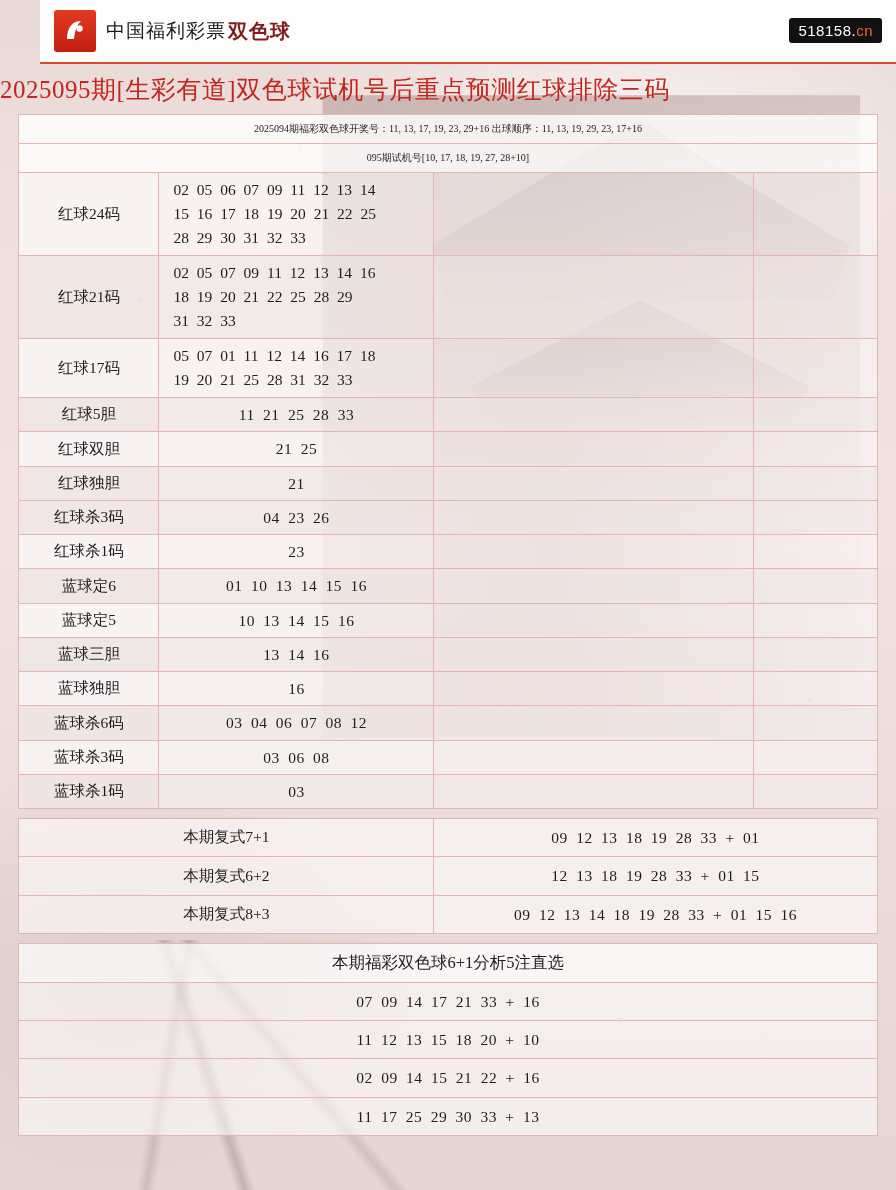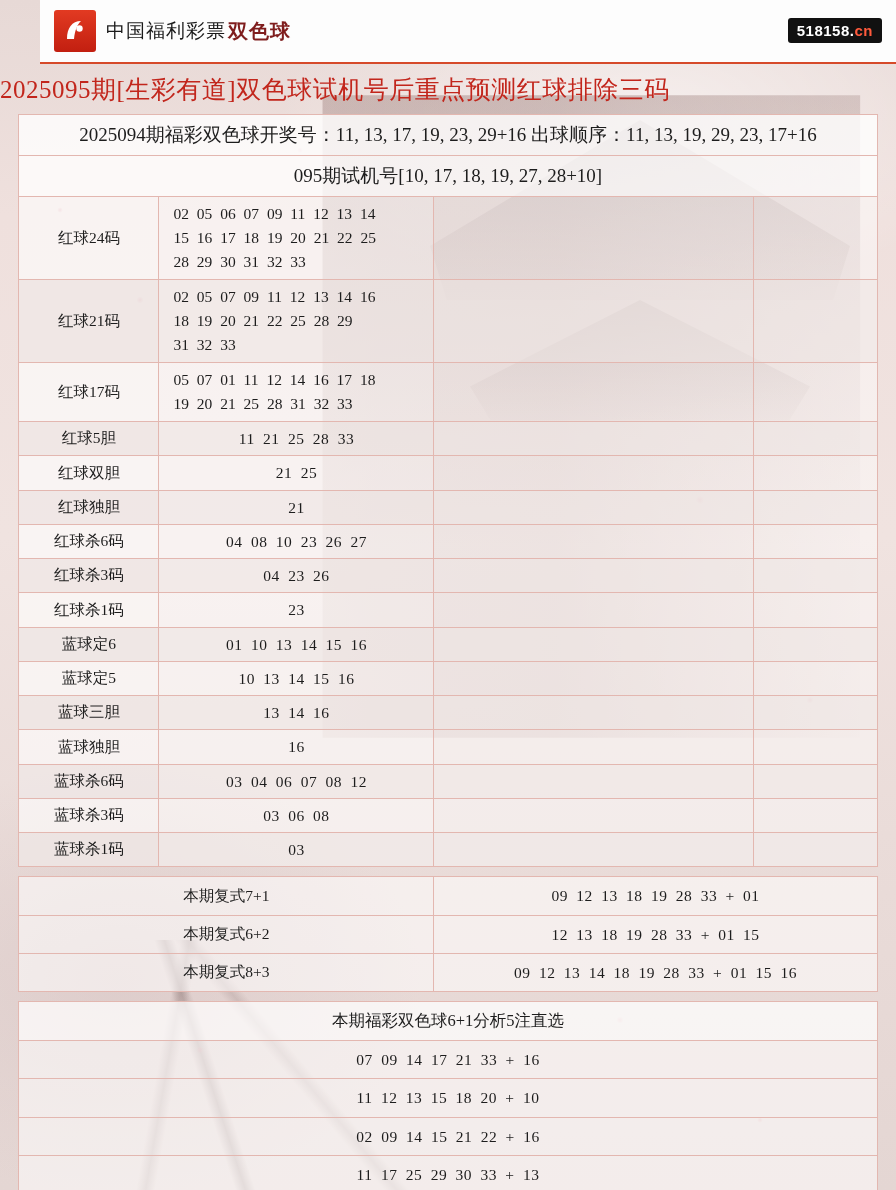--- a/index.html
+++ b/index.html
@@ -125,21 +125,20 @@
     position: absolute;
     right: 14px;
     top: 18px;
     background: #111;
     color: #fff;
     font-family: "Liberation Sans", sans-serif;
     font-size: 15px;
     padding: 4px 9px;
     border-radius: 3px;
     letter-spacing: 0.5px;
-    font-weight: bold;
   }
   .site-tag .dotcn { color: #ff5a3c; }
 
   
   .title {
     text-align: left;
     font-size: 25px;
     color: #c2261c;
     font-weight: normal;
     padding: 9px 0 8px;
@@ -159,21 +158,21 @@
     font-size: 15.5px;
     color: #1d1d1d;
     padding: 5px 6px;
     text-align: center;
     vertical-align: middle;
     background: rgba(255,255,255,0.55);
   }
   .info-row td {
     background: rgba(255,255,255,0.80);
     padding: 7px 16px;
-    font-size: 19px;
+    font-size: 10px;
     font-family: Liberation Serif, serif;
   }
   .head-row td {
     background: rgba(255,255,255,0.72);
     font-size: 16px;
     padding: 7px 6px;
   }
   .label-cell {
     background: rgba(255,255,255,0.62);
     font-size: 15.5px;
@@ -284,26 +283,20 @@
         <td class="nums">21  25</td>
         <td class="blank-cell"></td>
         <td class="blank-cell"></td>
       </tr>
       <tr class="alt">
         <td class="label-cell">红球独胆</td>
         <td class="nums">21</td>
         <td class="blank-cell"></td>
         <td class="blank-cell"></td>
       </tr>
-      <tr>
-        <td class="label-cell">红球杀6码</td>
-        <td class="nums">04  08  10  23  26  27</td>
-        <td class="blank-cell"></td>
-        <td class="blank-cell"></td>
-      </tr>
       <tr class="alt">
         <td class="label-cell">红球杀3码</td>
         <td class="nums">04  23  26</td>
         <td class="blank-cell"></td>
         <td class="blank-cell"></td>
       </tr>
       <tr>
         <td class="label-cell">红球杀1码</td>
         <td class="nums">23</td>
         <td class="blank-cell"></td>

